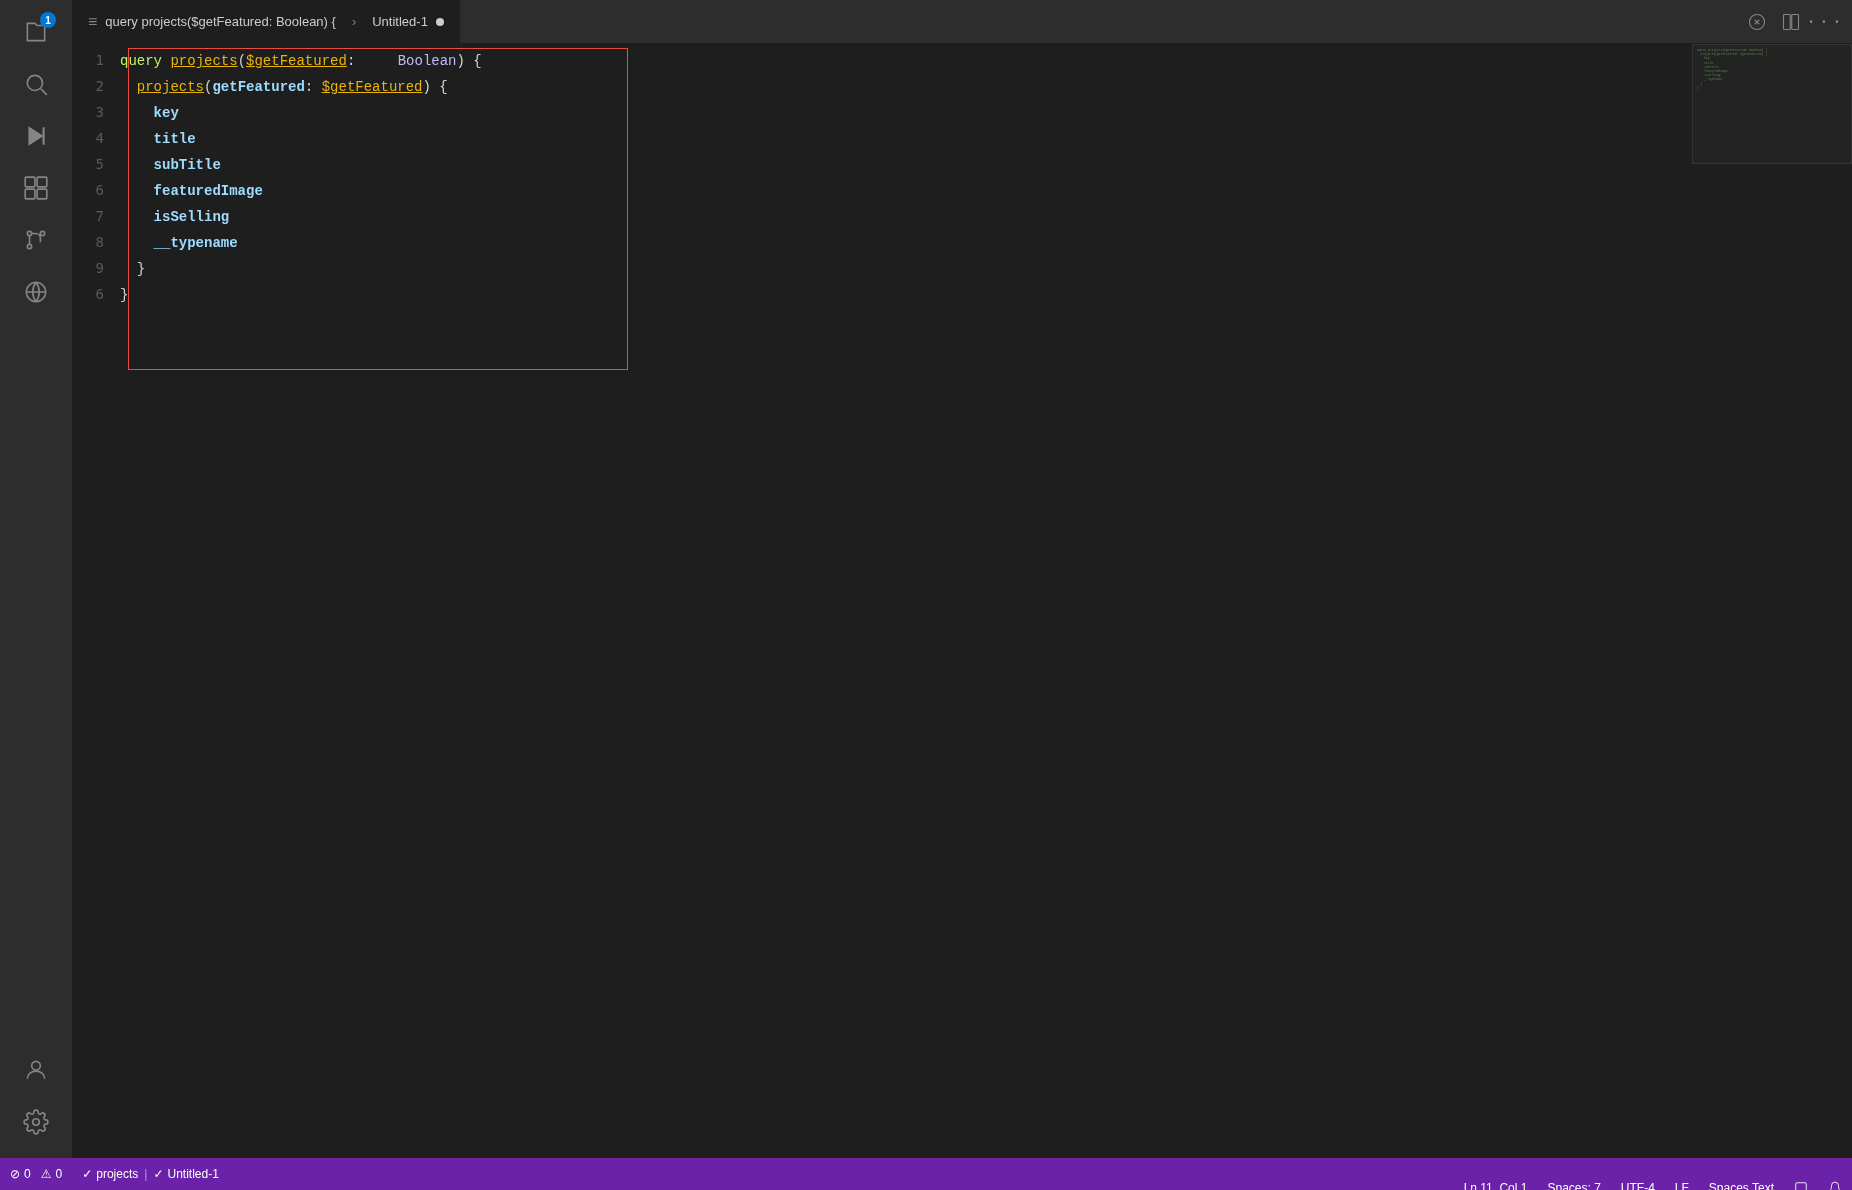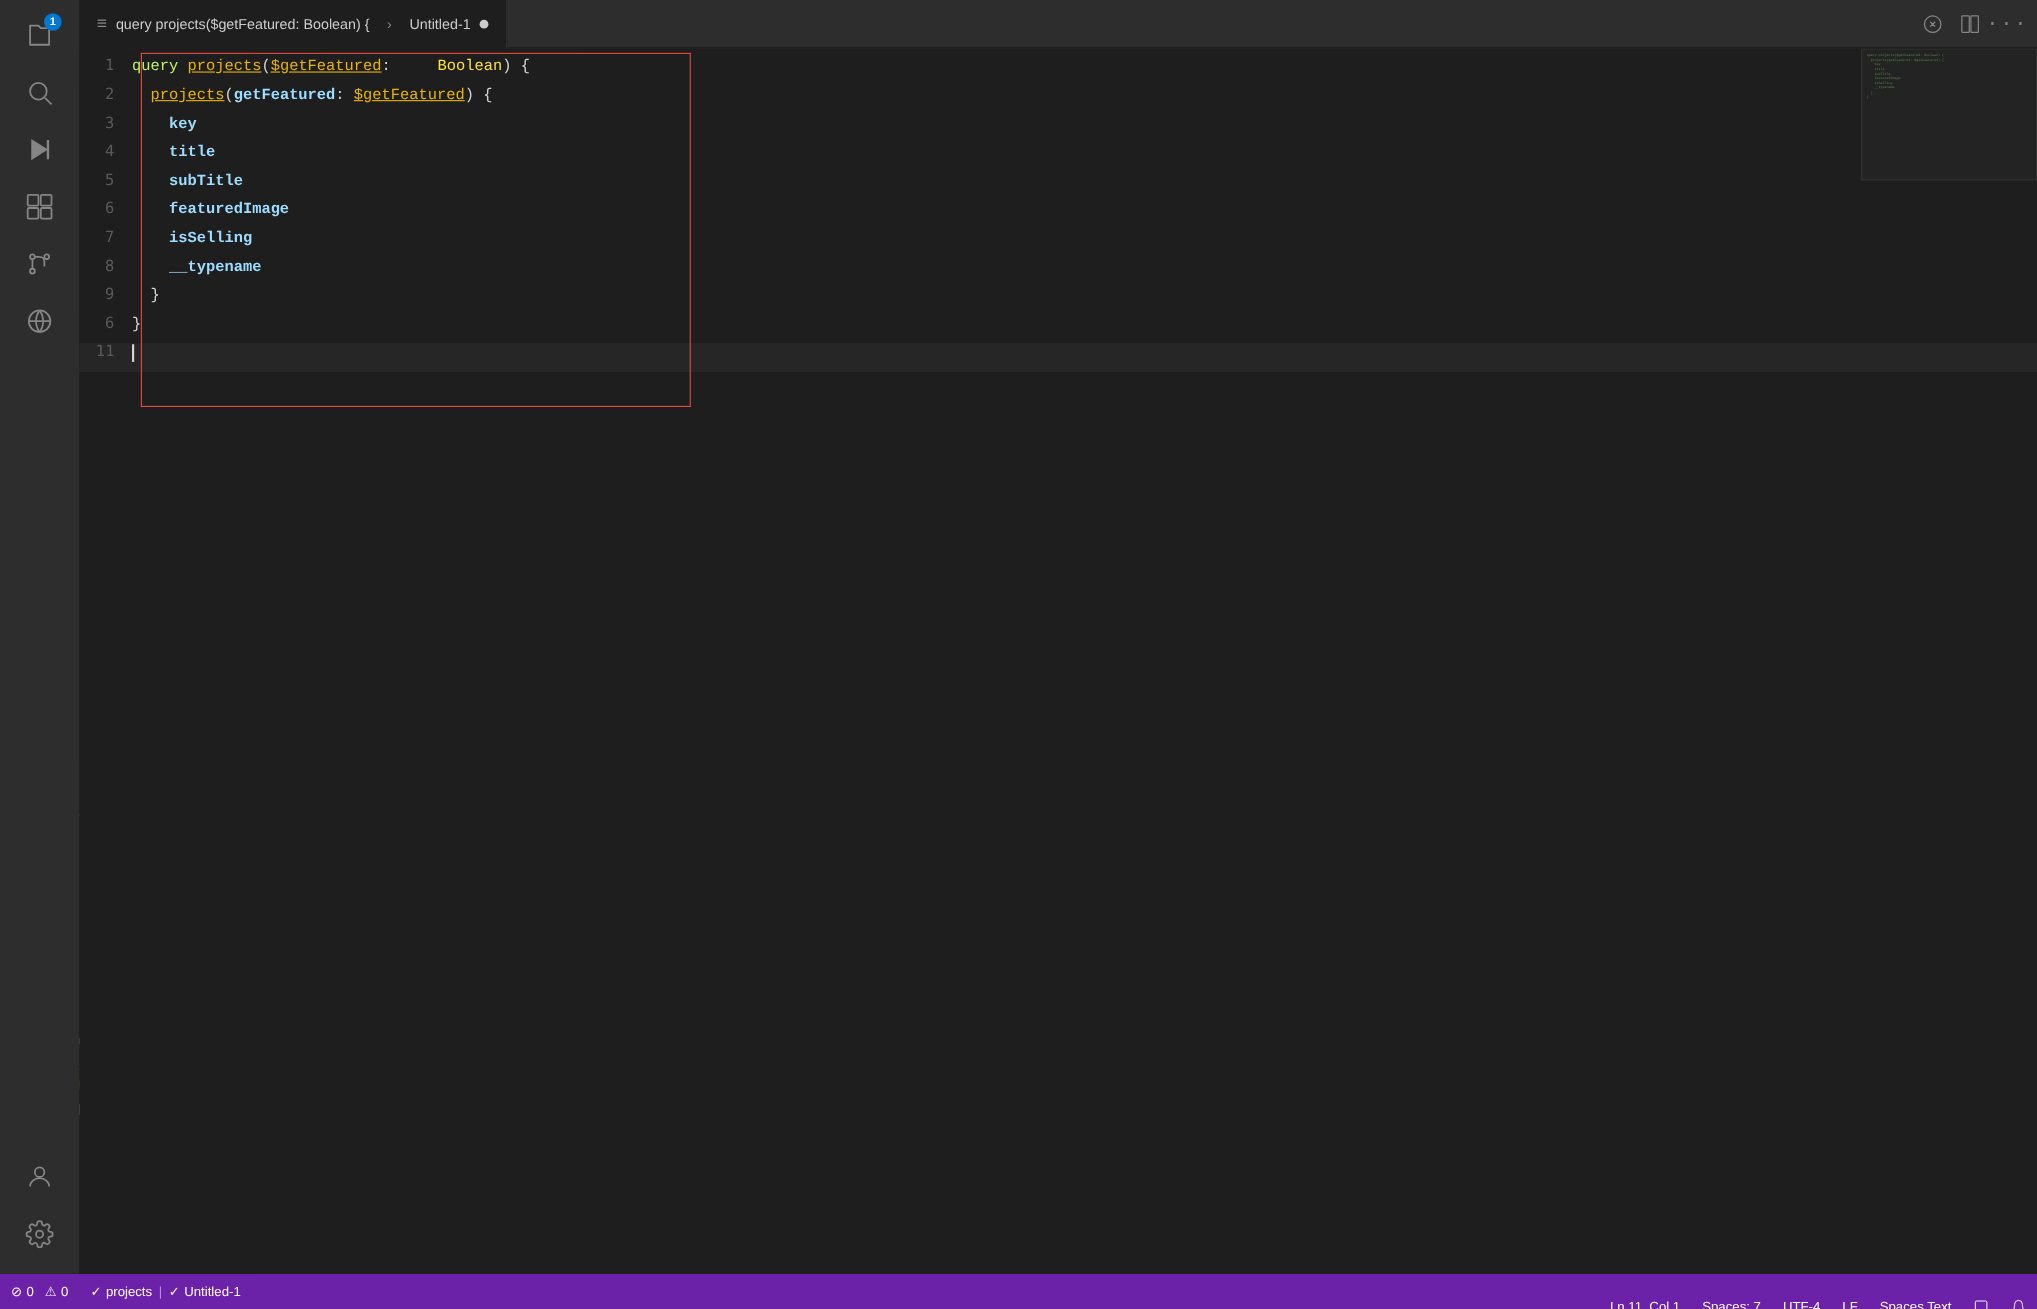--- a/index.html
+++ b/index.html
@@ -185,21 +185,21 @@
       font-family: 'Consolas', monospace;
     }
     .line-content {
       font-size: 14px;
       color: #d4d4d4;
       font-family: 'Consolas', 'Courier New', monospace;
       white-space: pre;
     }
     .kw-keyword { color: #bef264; }
     .kw-param { color: #eab308; text-decoration: underline; }
-    .kw-type { color: #fde047; padding-left: 34px; }
+    .kw-type { color: #c4b5fd; padding-left: 34px; }
     .kw-field { color: #9cdcfe; font-weight: bold; }
     .kw-punct { color: #d4d4d4; }
     .cursor-line {
       background: rgba(255,255,255,0.04);
     }
     .text-cursor {
       display: inline-block;
       width: 2px;
       height: 16px;
       background: #d4d4d4;
@@ -388,24 +388,20 @@
     <div class="code-line">
       <span class="line-number">9</span>
       <span class="line-content">  <span class="kw-punct">}</span></span>
     </div>
 
     <div class="code-line">
       <span class="line-number">6</span>
       <span class="line-content"><span class="kw-punct">}</span></span>
     </div>
 
-    <div class="code-line cursor-line">
-      <span class="line-number">11</span>
-      <span class="line-content"><span class="text-cursor"></span></span>
-    </div>
   </div>
 
   <div class="minimap">
     <div class="minimap-content">
       query projects($getFeatured: Boolean) {<br>
       &nbsp;&nbsp;projects(getFeatured: $getFeatured) {<br>
       &nbsp;&nbsp;&nbsp;&nbsp;key<br>
       &nbsp;&nbsp;&nbsp;&nbsp;title<br>
       &nbsp;&nbsp;&nbsp;&nbsp;subTitle<br>
       &nbsp;&nbsp;&nbsp;&nbsp;featuredImage<br>

